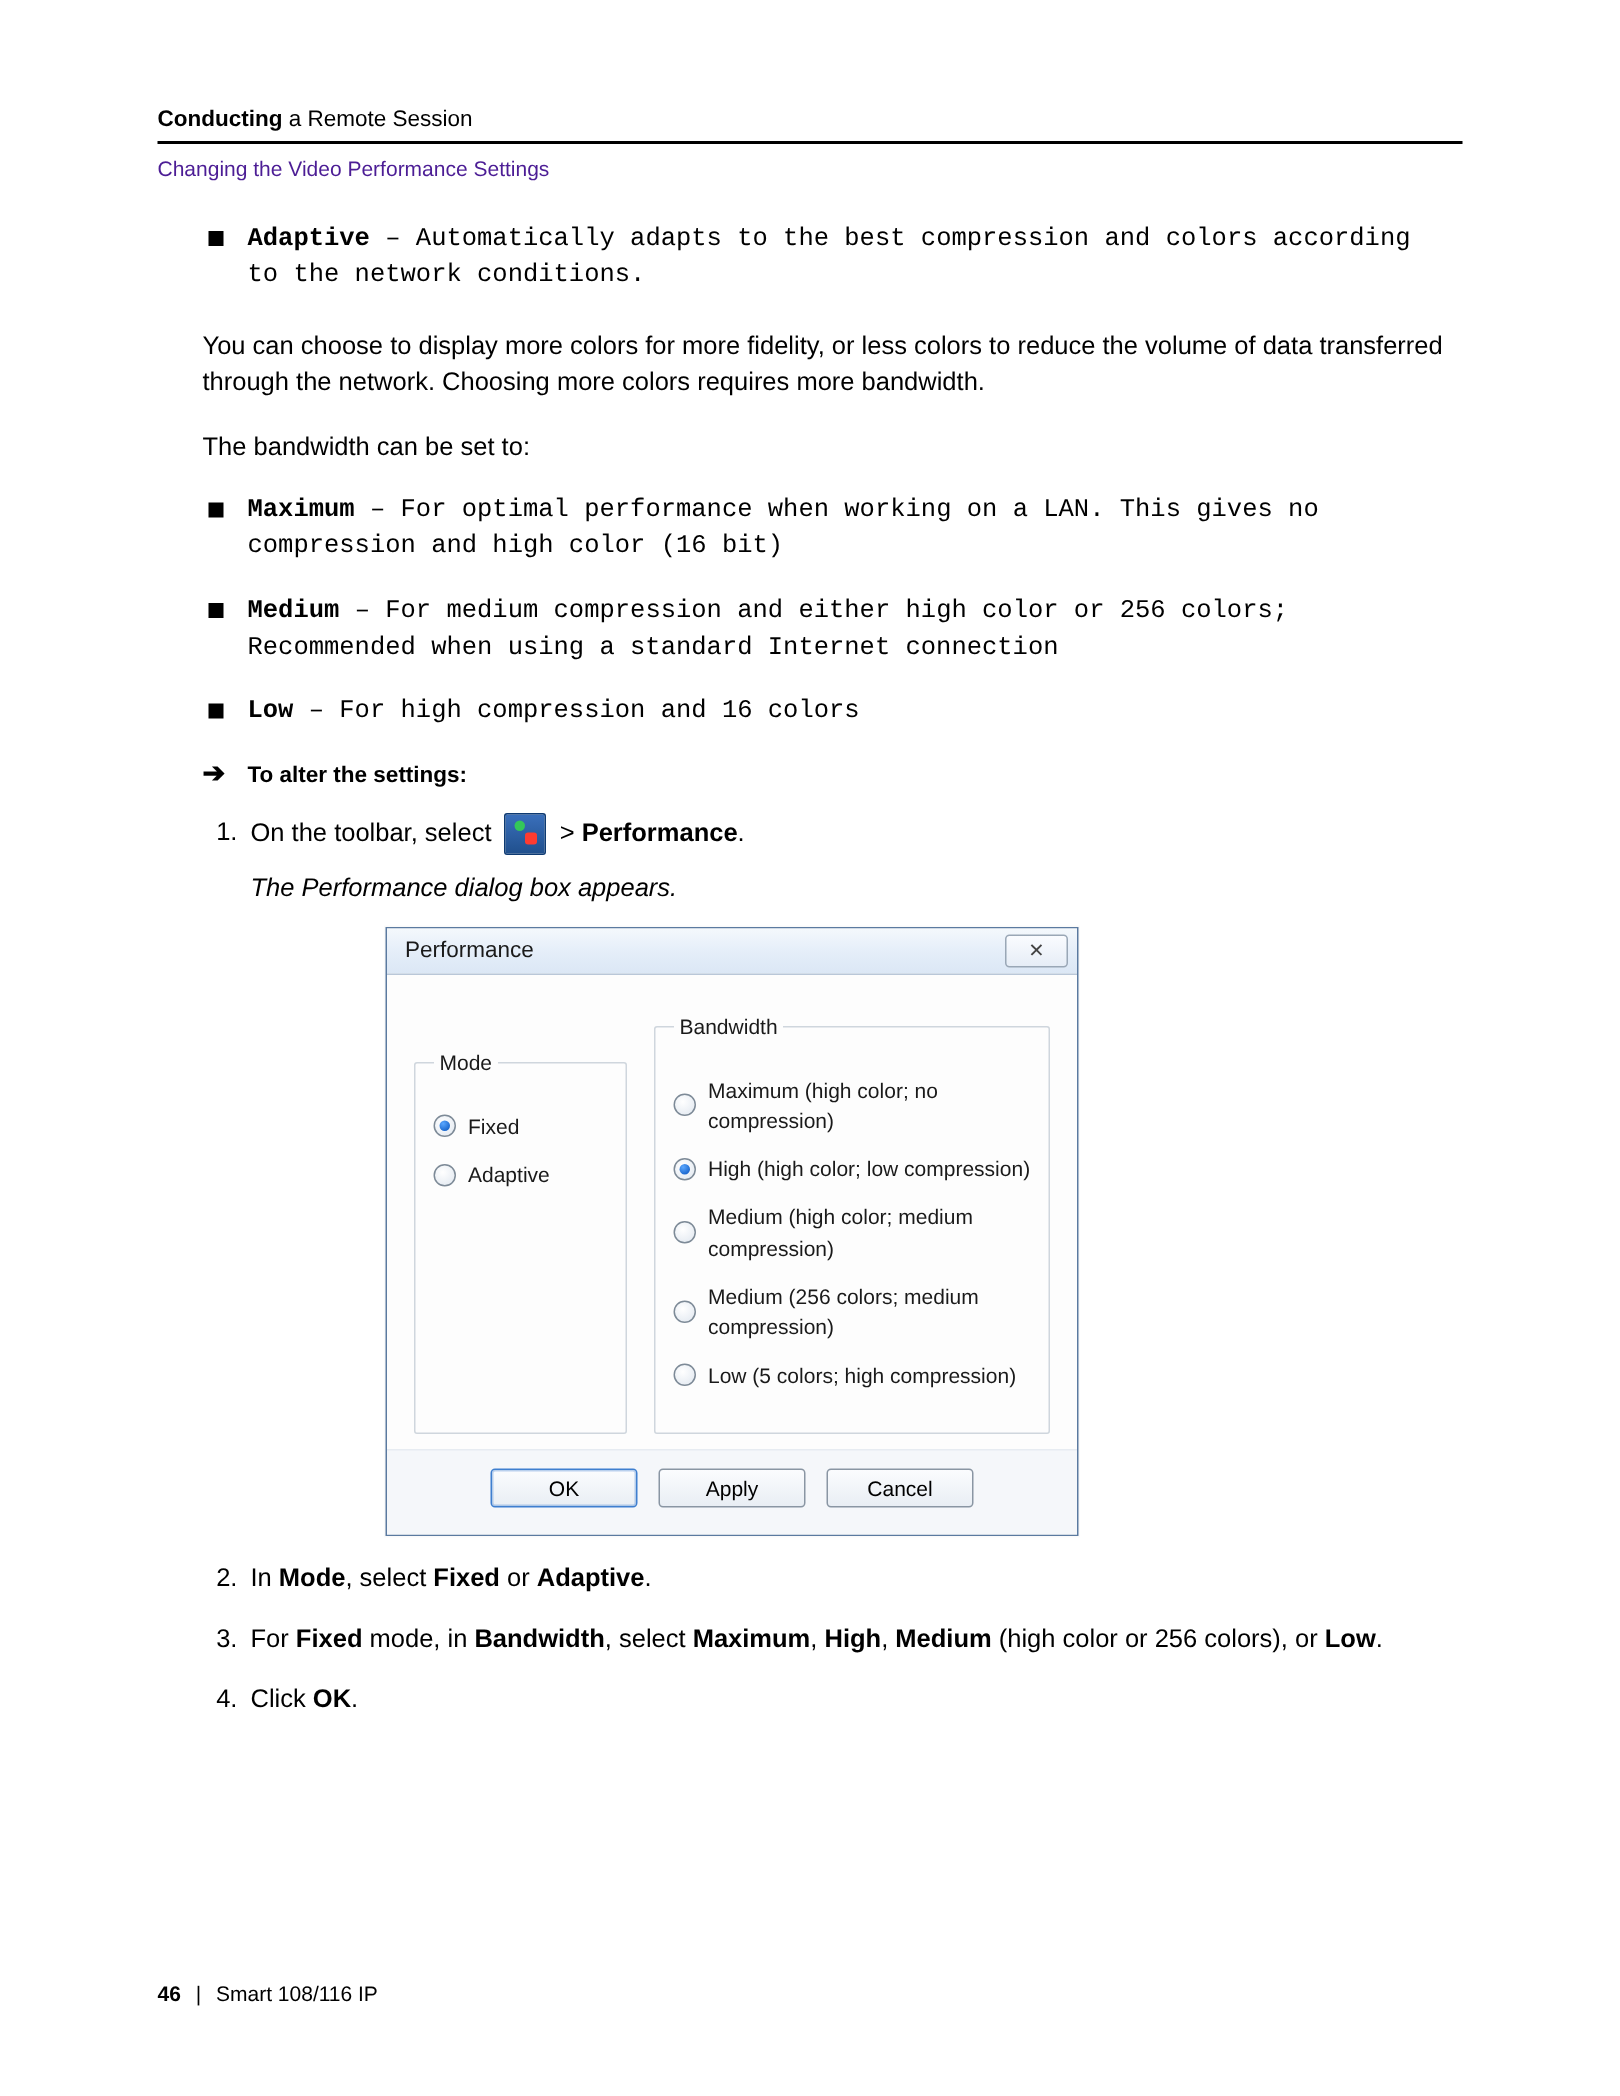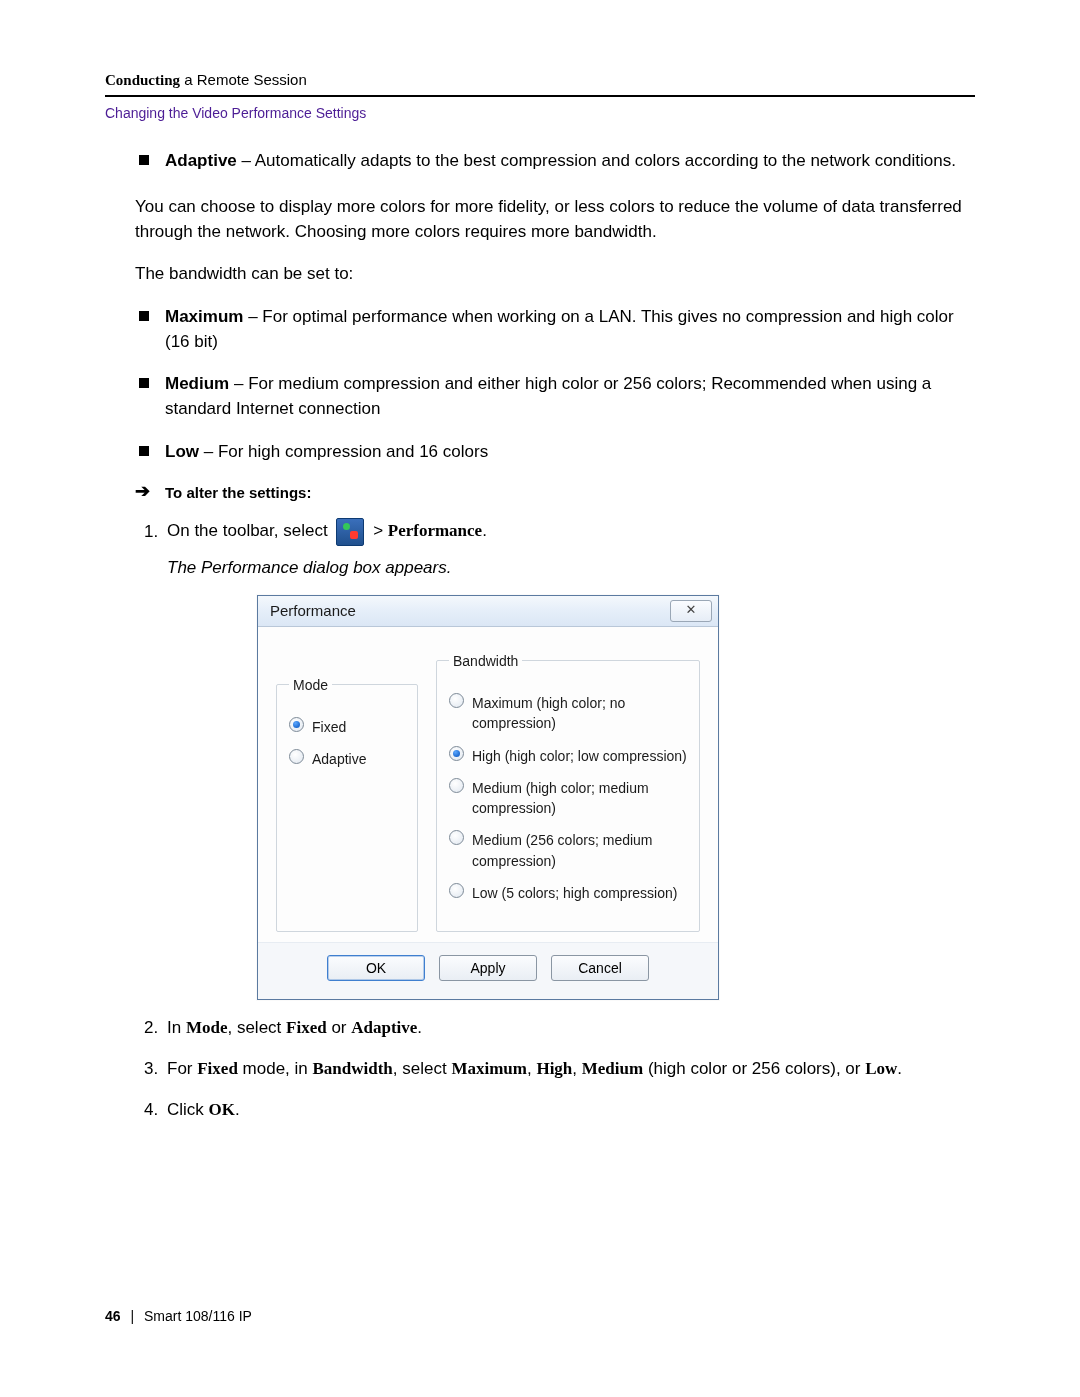--- a/index.html
+++ b/index.html
@@ -51,20 +51,21 @@
     list-style: none;
     padding: 0;
     margin: 0 0 14px 0;
   }
   ul.square > li {
     position: relative;
     padding-left: 30px;
     margin-bottom: 18px;
     font-size: 17px;
     line-height: 1.45;
+    font-family: Liberation Mono, monospace;
   }
   ul.square > li::before {
     content: "";
     position: absolute;
     left: 4px;
     top: 6px;
     width: 10px;
     height: 10px;
     background: #000;
   }
@@ -94,21 +95,21 @@
     margin: 0;
   }
   ol.steps > li {
     font-size: 17px;
     line-height: 1.45;
     margin-bottom: 16px;
     padding-left: 4px;
   }
   ol.steps > li > p { margin: 10px 0 0 0; font-style: italic; }
   ol.steps .ml { margin-left: 0; }
-  .bold { font-weight: 700; font-family: Liberation Serif, serif; }
+  .bold { font-weight: 700; }
 
   
   .toolbar-icon {
     display: inline-block;
     vertical-align: middle;
     width: 26px;
     height: 26px;
     background: linear-gradient(#3a6fbb, #20508d);
     border: 1px solid #0d3a72;
     border-radius: 2px;
@@ -194,21 +195,21 @@
   .fs-mode {
     width: 116px;
     min-height: 160px;
     margin-top: 24px;
   }
   .fs-bw {
     flex: 1;
   }
   .radio-row {
     display: flex;
-    align-items: flex-start;
+    align-items: center;
     gap: 8px;
     font-size: 14px;
     color: #1a1a1a;
     margin: 8px 0 12px 0;
   }
   .radio {
     width: 13px;
     height: 13px;
     border: 1px solid #7d8a97;
     border-radius: 50%;
@@ -248,21 +249,21 @@
     justify-content: center;
   }
   .winbtn.default {
     border-color: #3f7fcf;
     box-shadow: 0 0 0 1px rgba(63,127,207,.35) inset;
   }
 
   
   .doc-footer {
     position: absolute;
-    bottom: 73px;
+    bottom: 60px;
     left: 105px;
     font-family: Arial, Helvetica, sans-serif;
     font-size: 14px;
   }
   .doc-footer .pn { font-weight: 700; }
   .doc-footer .sep { margin: 0 6px; color:#000;}
 </style>
 </head>
 <body>
 

